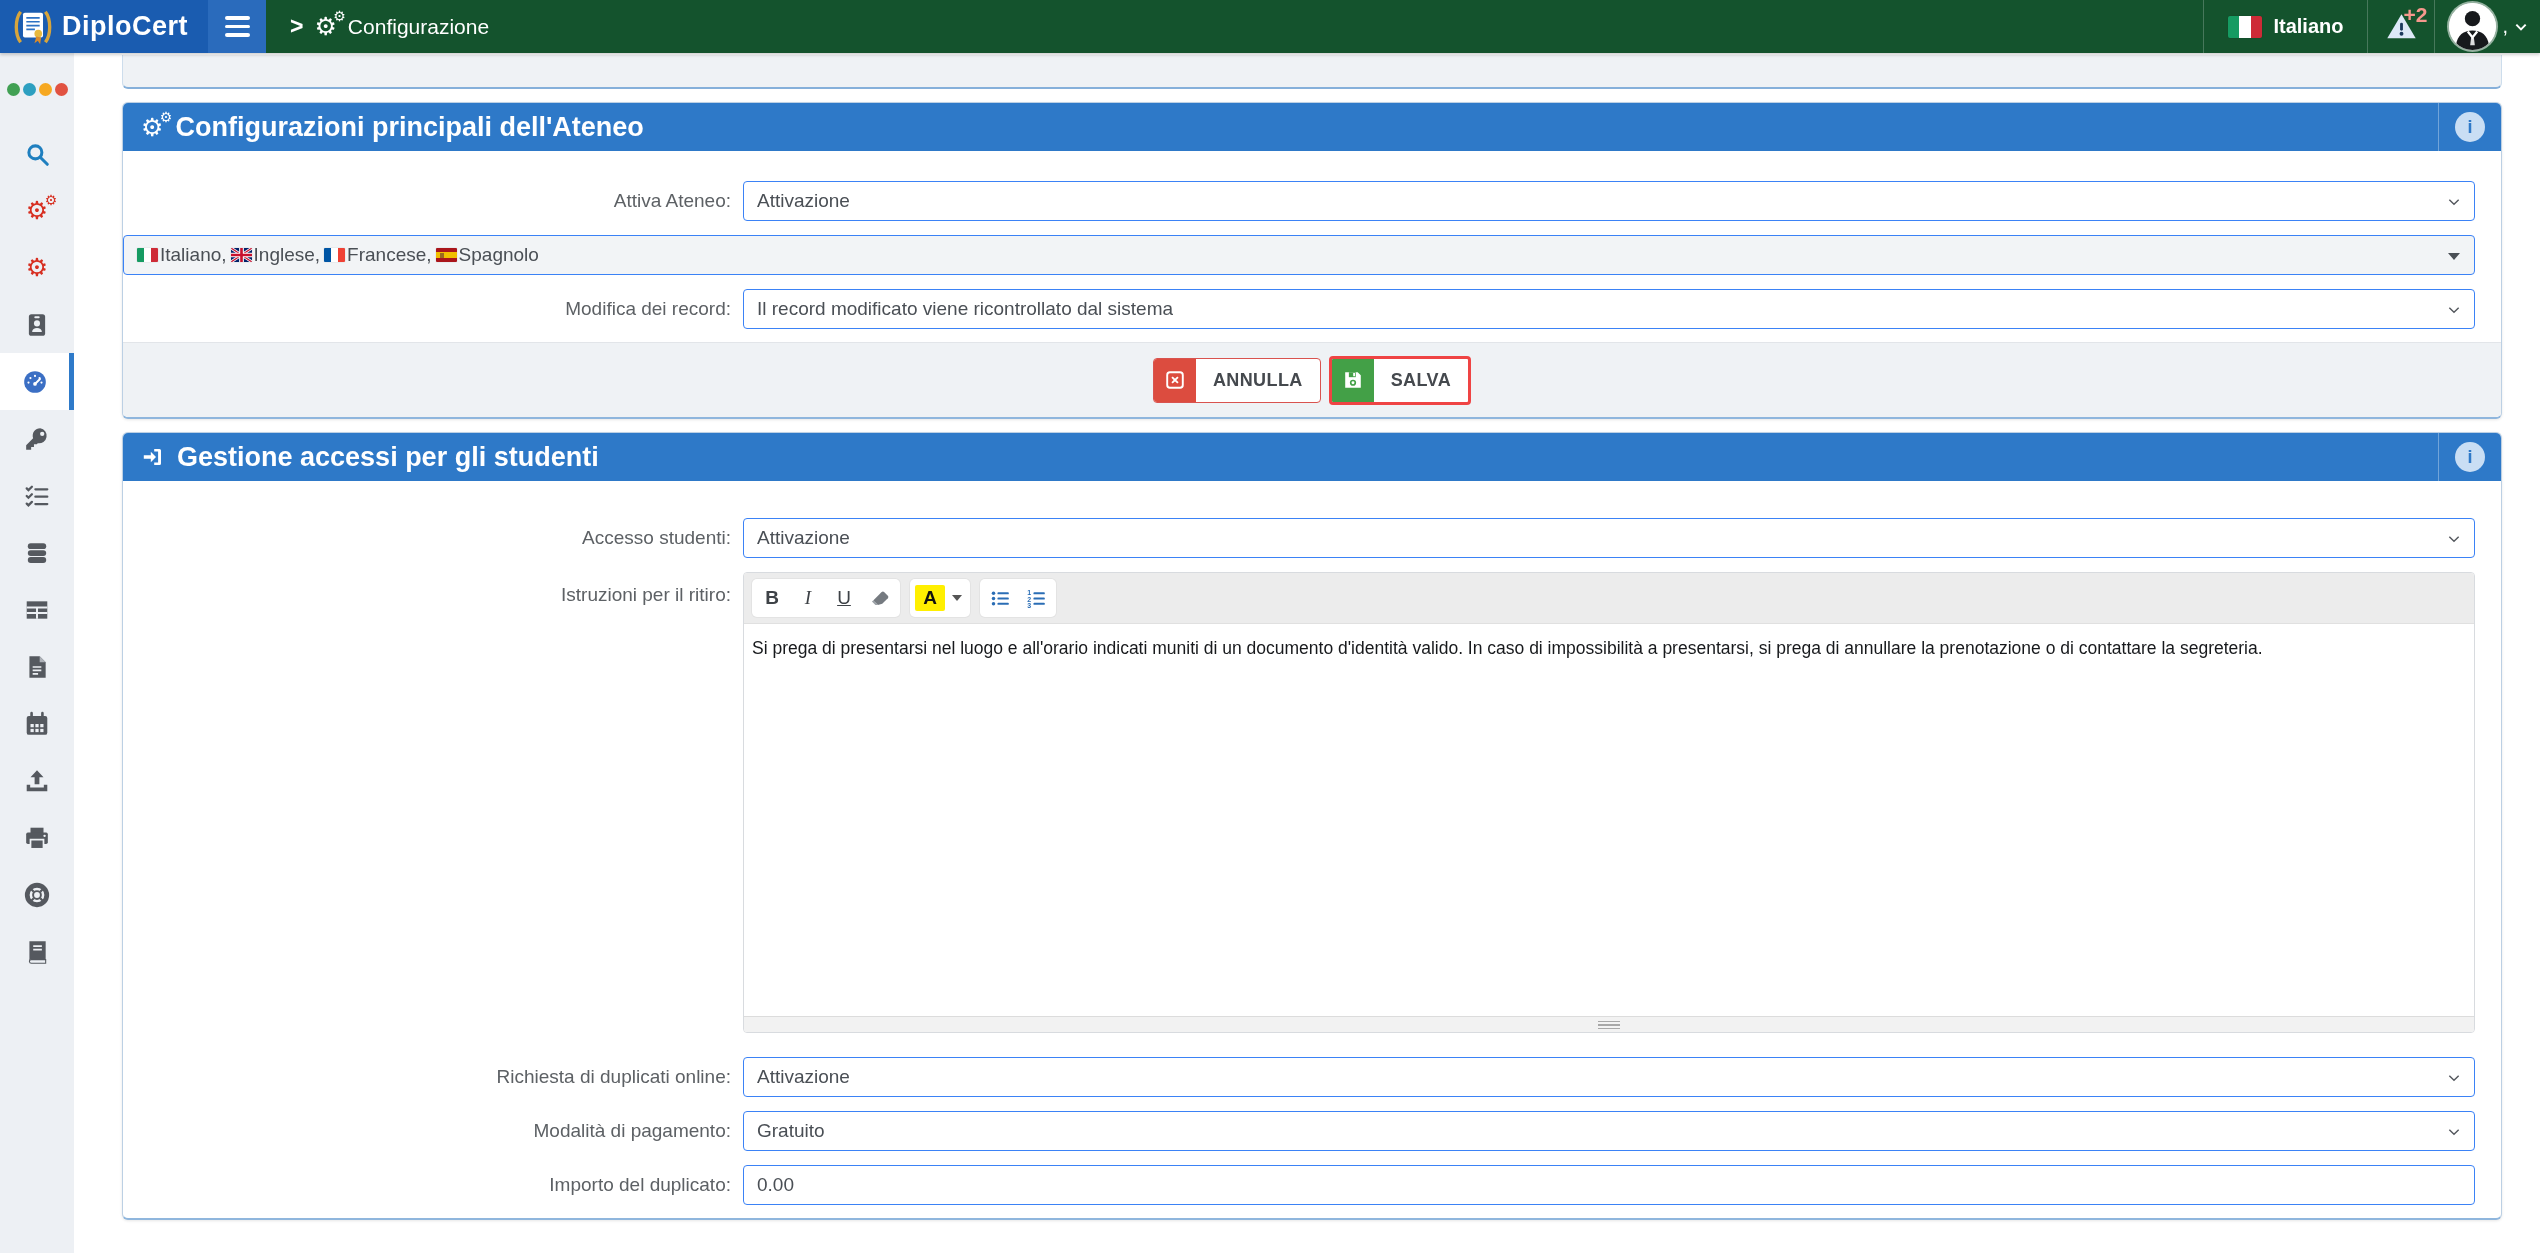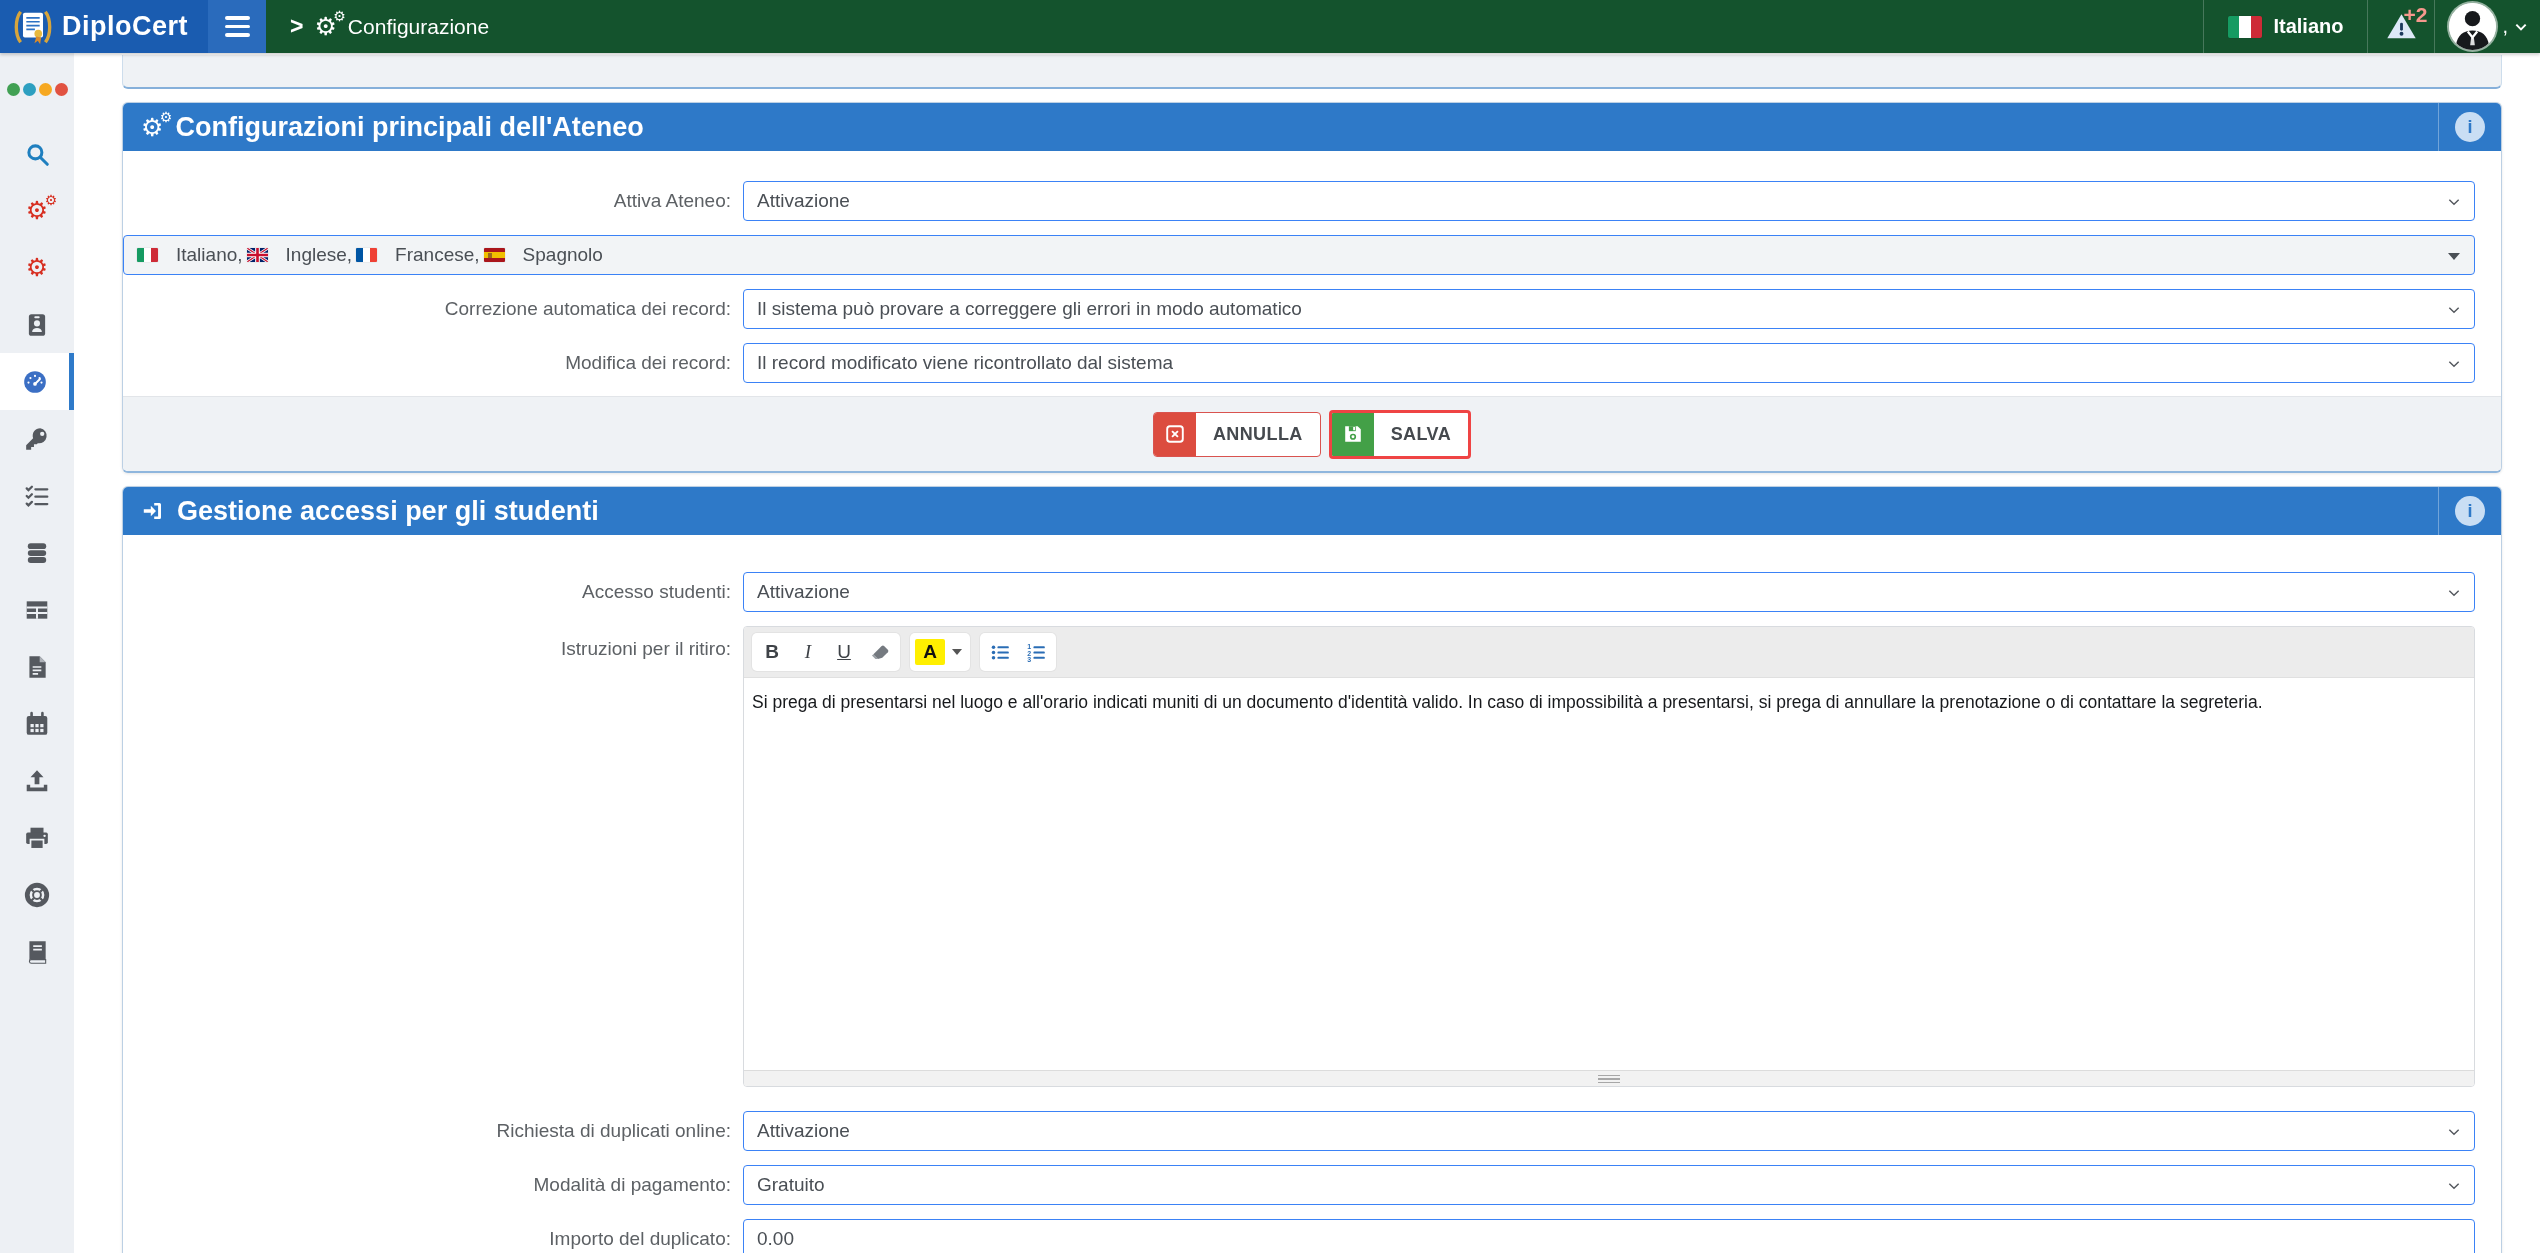--- a/index.html
+++ b/index.html
@@ -68,21 +68,21 @@
   .form-row.mt24{margin-top:24px;}
   .form-label{flex:0 0 620px;box-sizing:border-box;text-align:right;padding-right:12px;font-size:19px;color:#5d6165;}
   .row-top .form-label{padding-top:12px;}
   .select,.text-input{position:relative;flex:1;height:40px;box-sizing:border-box;border:1px solid #3b82f6;
             border-radius:4px;background:#fff;display:flex;align-items:center;padding:0 36px 0 13px;cursor:pointer;}
   .select-value{font-size:19px;color:#4a4f55;white-space:nowrap;overflow:hidden;}
   .chev{position:absolute;right:13px;top:13px;width:14px;height:14px;}
   .multiselect{background:#f2f4f6;}
   .multiselect .caret{position:absolute;right:14px;top:17px;width:0;height:0;border-left:6px solid transparent;
                       border-right:6px solid transparent;border-top:7px solid #4a4f55;}
-  .lang-item{display:flex;align-items:center;gap:18px;margin-right:4px;}
+  .lang-item{display:flex;align-items:center;gap:2px;margin-right:4px;}
   .lang-item span{font-size:19px;color:#4a4f55;}
   .text-input{cursor:text;padding-right:13px;}
 
   .panel-footer{height:74px;background:#eff2f5;border-top:1px solid #e2e5e9;border-radius:0 0 5px 5px;
                 display:flex;align-items:center;justify-content:center;gap:8px;}
   .btn{display:flex;align-items:stretch;height:43px;background:#fff;border-radius:4px;overflow:hidden;cursor:pointer;padding:0;}
   .btn-cancel{border:1px solid #d9534f;}
   .btn-save{border:3px solid #ef4444;}
   .btn .btn-ico{width:42px;display:flex;align-items:center;justify-content:center;}
   .btn-cancel .btn-ico{background:#dc4c3f;}
@@ -353,29 +353,20 @@
             <span class="lang-item">
               <span class="flag-sm flag-es">
                   <i></i>
                 </span>
               <span>Spagnolo</span>
             </span>
             <span class="caret"></span>
           </div>
         </div>
 
-        <div class="form-row">
-          <label class="form-label">Correzione automatica dei record:</label>
-          <div class="select">
-            <span class="select-value">Il sistema può provare a correggere gli errori in modo automatico</span>
-            <svg class="chev" viewBox="0 0 24 24">
-                <path d="M4 8l8 8 8-8" fill="none" stroke="#54585e" stroke-width="2.4"></path>
-              </svg>
-          </div>
-        </div>
 
         <div class="form-row" style="margin-bottom:0">
           <label class="form-label">Modifica dei record:</label>
           <div class="select">
             <span class="select-value">Il record modificato viene ricontrollato dal sistema</span>
             <svg class="chev" viewBox="0 0 24 24">
                 <path d="M4 8l8 8 8-8" fill="none" stroke="#54585e" stroke-width="2.4"></path>
               </svg>
           </div>
         </div>

